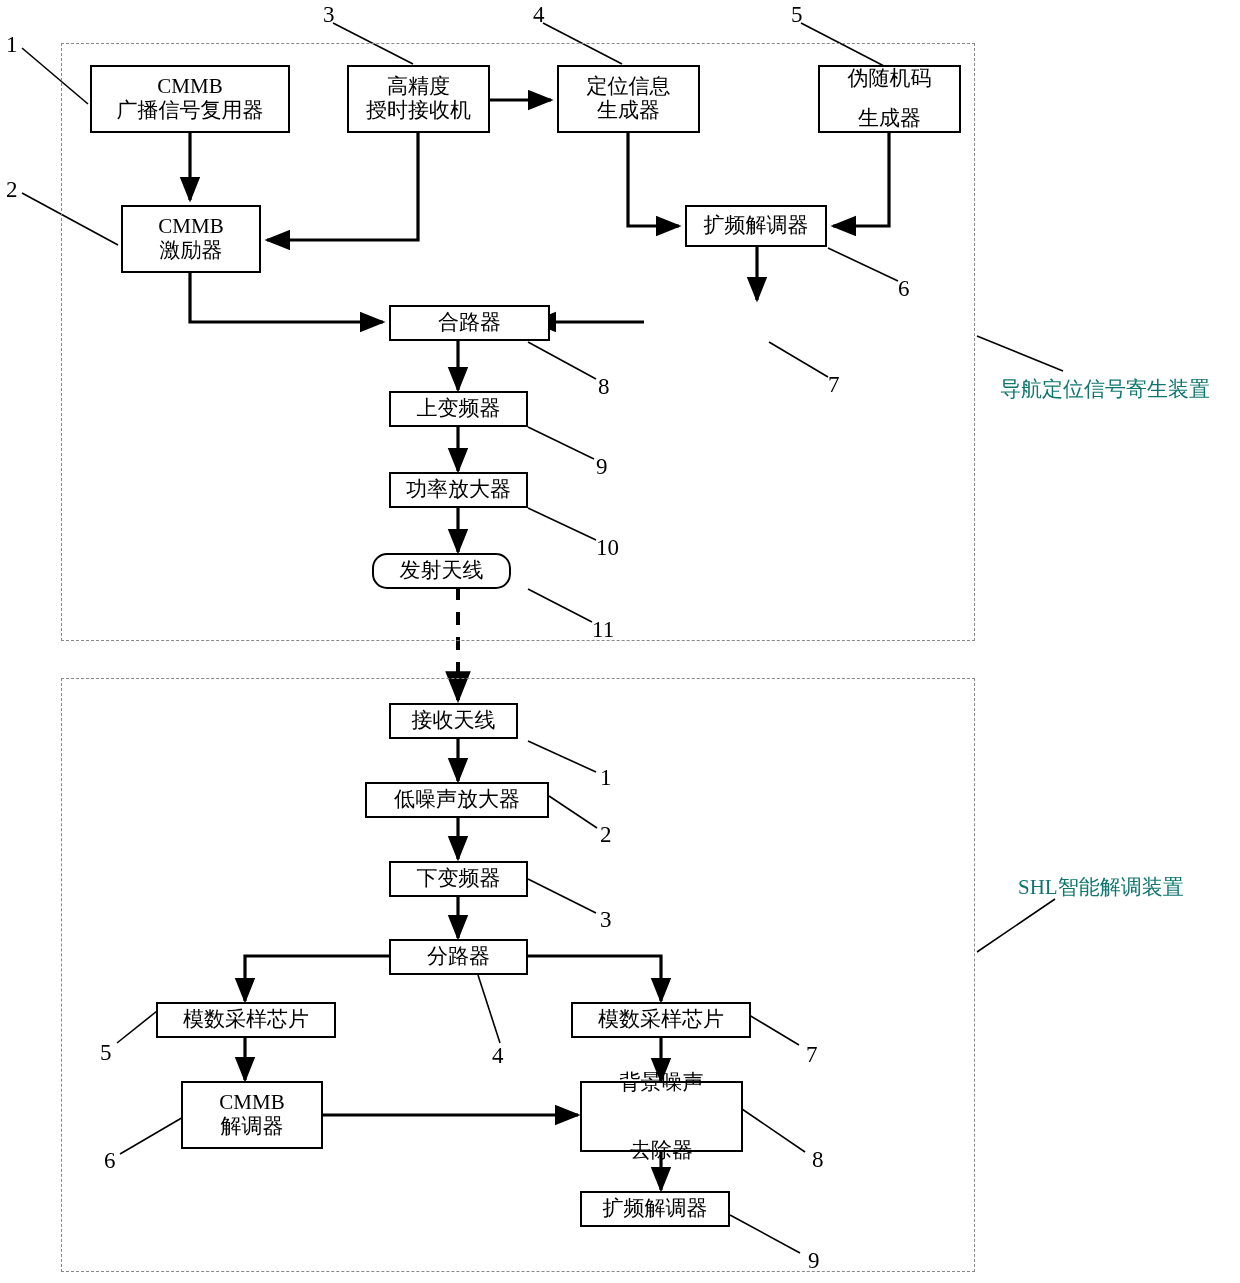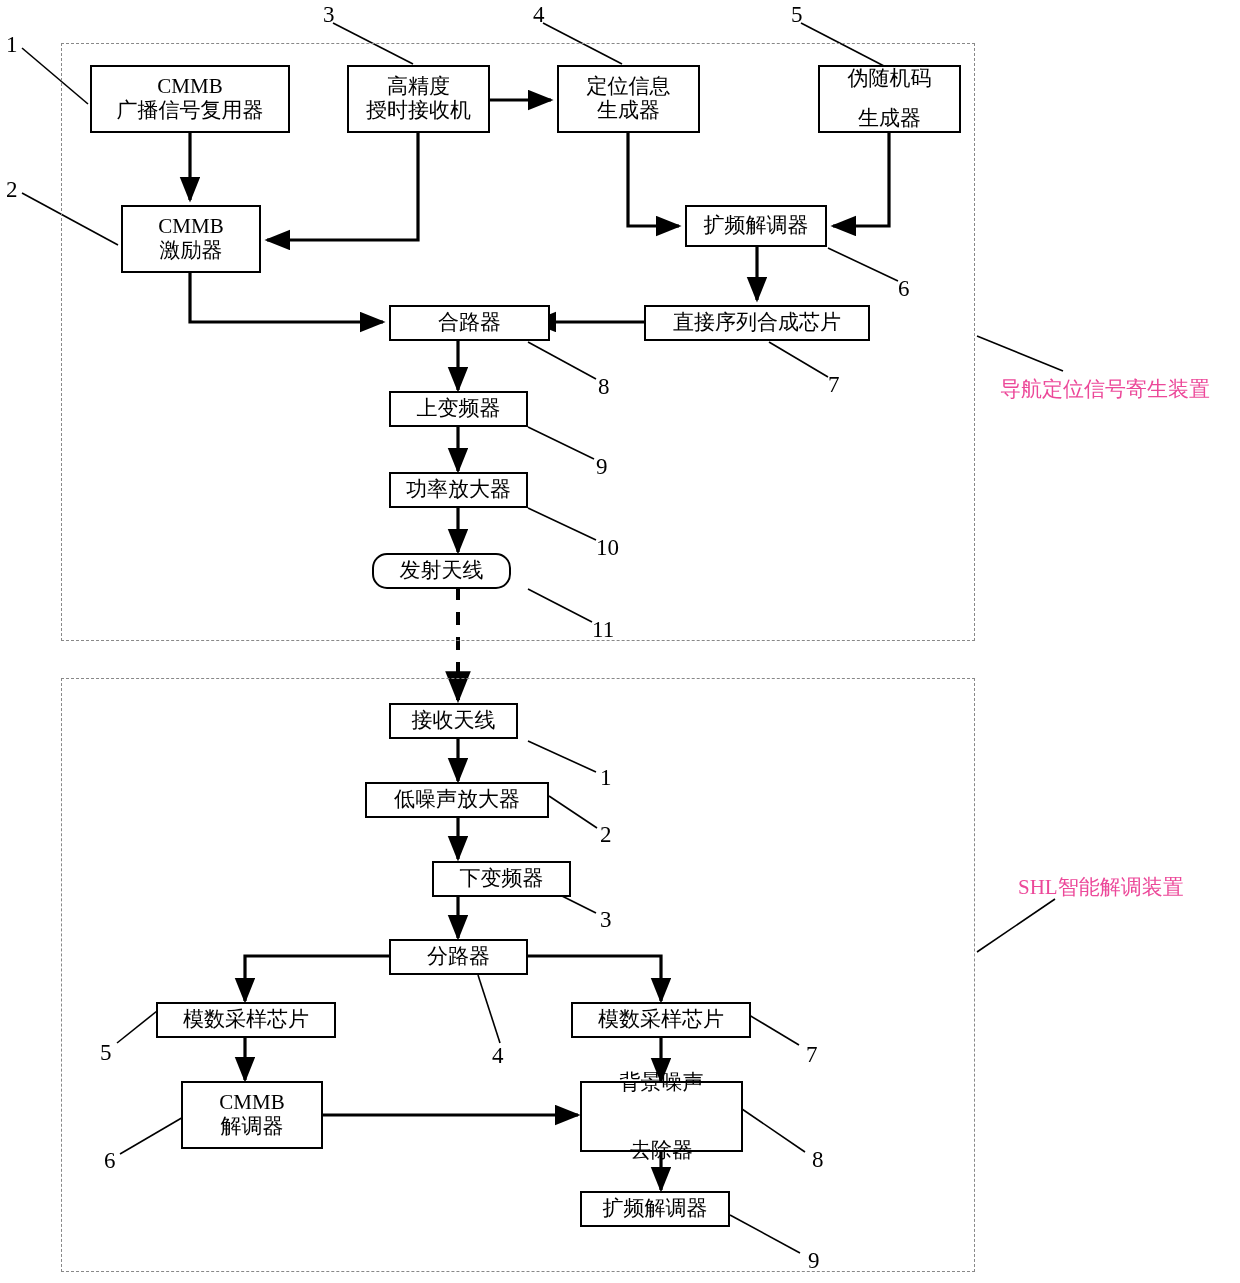--- a/index.html
+++ b/index.html
@@ -55,21 +55,21 @@
     position: absolute;
     font-size: 23px;
     color: #000;
     z-index: 4;
     white-space: nowrap;
     font-family: "Liberation Serif", "DejaVu Serif", serif;
   }
   .group-label {
     position: absolute;
     font-size: 21px;
-    color: #ec4899;
+    color: #0f766e;
     z-index: 4;
     white-space: nowrap;
   }
 </style>
 </head>
 <body>
 
 <div id="canvas">
 
   <div class="group-box" style="left:61px; top:43px; width:914px; height:598px;"></div>
@@ -180,23 +180,20 @@
 
   <div class="node" style="left:121px; top:205px; width:140px; height:68px;">
     <span class="ln">CMMB</span>
     <span class="ln">激励器</span>
   </div>
 
   <div class="node" style="left:685px; top:205px; width:142px; height:42px;">
     <span class="ln">扩频解调器</span>
   </div>
 
-  <div class="node" style="left:644px; top:305px; width:226px; height:36px;">
-    <span class="ln">直接序列合成芯片</span>
-  </div>
 
   <div class="node" style="left:389px; top:305px; width:161px; height:36px;">
     <span class="ln">合路器</span>
   </div>
 
   <div class="node" style="left:389px; top:391px; width:139px; height:36px;">
     <span class="ln">上变频器</span>
   </div>
 
   <div class="node" style="left:389px; top:472px; width:139px; height:36px;">
@@ -208,21 +205,21 @@
   </div>
 
   <div class="node" style="left:389px; top:703px; width:129px; height:36px;">
     <span class="ln">接收天线</span>
   </div>
 
   <div class="node" style="left:365px; top:782px; width:184px; height:36px;">
     <span class="ln">低噪声放大器</span>
   </div>
 
-  <div class="node" style="left:389px; top:861px; width:139px; height:36px;margin-left:43px;">
+  <div class="node" style="left:389px; top:861px; width:139px; height:36px;">
     <span class="ln">下变频器</span>
   </div>
 
   <div class="node" style="left:389px; top:939px; width:139px; height:36px;">
     <span class="ln">分路器</span>
   </div>
 
   <div class="node" style="left:156px; top:1002px; width:180px; height:36px;">
     <span class="ln">模数采样芯片</span>
   </div>

